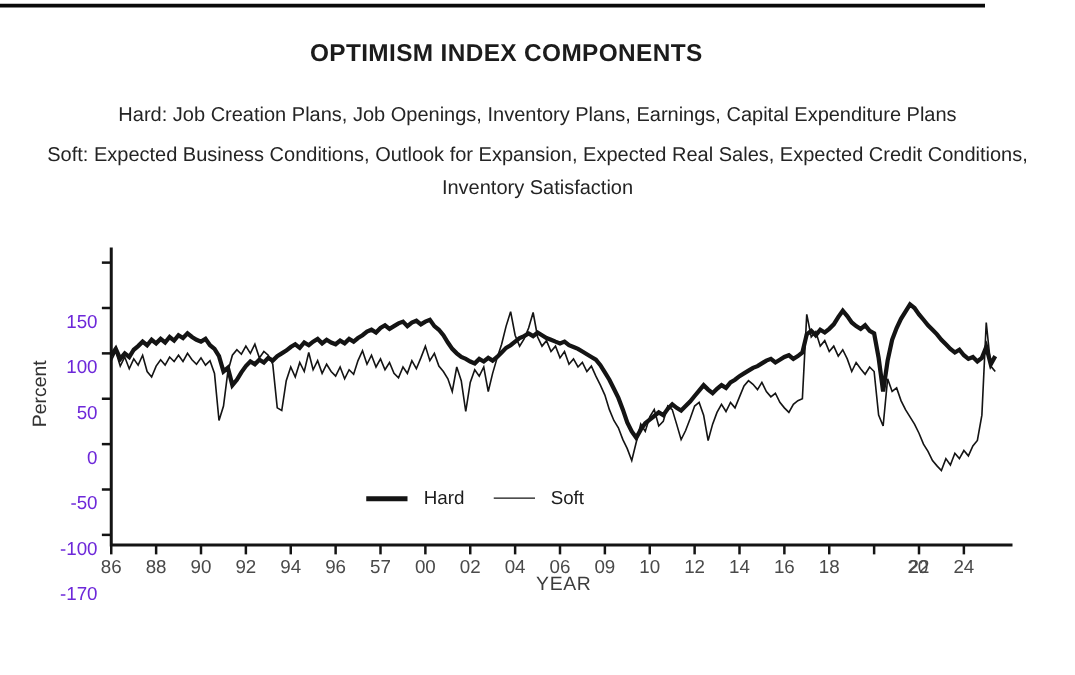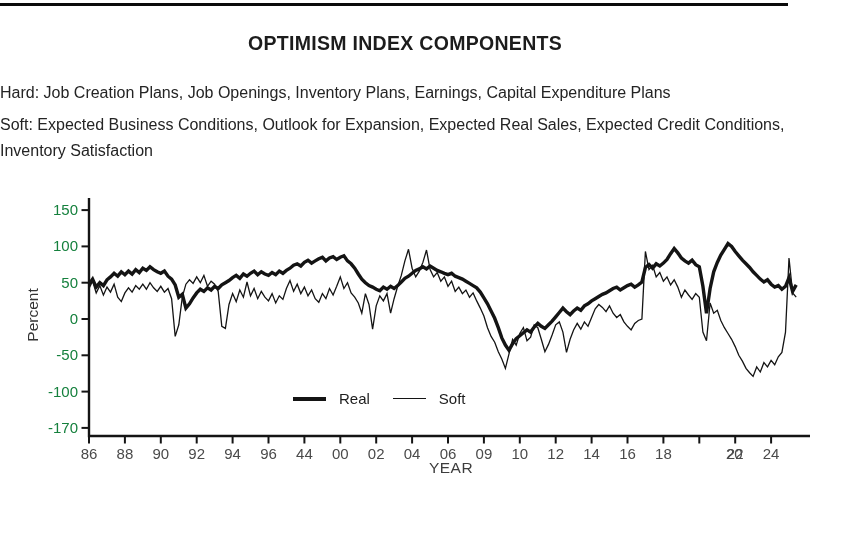--- a/index.html
+++ b/index.html
@@ -5,29 +5,29 @@
   html,body{margin:0;padding:0;background:#fff;}
   .page{
     position:relative;width:860px;height:480px;background:#ffffff;overflow:hidden;
     font-family:"Liberation Sans", sans-serif;color:#1f1f1f;
   }
   .top-rule{position:absolute;left:0;top:3px;width:788px;height:3px;background:#0a0a0a;}
   .chart-title{
     position:absolute;left:0;top:32px;width:810px;text-align:center;
     font-size:19.5px;font-weight:600;letter-spacing:.3px;color:#1c1c1c;
   }
-  .desc{position:absolute;left:0;width:860px;font-size:16px;color:#242424;line-height:26px;}
+  .desc{position:absolute;left:0;width:860px;text-align:center;font-size:16px;color:#242424;line-height:26px;}
   .desc-hard{top:80px;}
   .desc-soft{top:112px;}
   .desc-soft .desc-inner{display:inline-block;max-width:800px;}
   .desc .lbl{color:#242424;}
   #chart-svg{position:absolute;left:0;top:0;}
   .ytick{
     position:absolute;left:30px;width:48px;text-align:right;
-    font-size:15px;color:#15803d;line-height:20px;
+    font-size:15px;color:#6d28d9;line-height:20px;margin-top:48px;
   }
   .xtick{
     position:absolute;top:445px;width:32px;text-align:center;
     font-size:15px;color:#4a4a4a;line-height:18px;
   }
   .y-axis-title{
     position:absolute;left:33px;top:315px;transform:translate(-50%,-50%) rotate(-90deg);
     transform-origin:center;font-size:15.5px;color:#333;white-space:nowrap;
   }
   .x-axis-title{
@@ -103,41 +103,41 @@
       <div class="ytick" style="top: 309px;">0</div>
       <div class="ytick" style="top: 345.3px;">-50</div>
       <div class="ytick" style="top: 381.6px;">-100</div>
       <div class="ytick" style="top: 417.9px;">-170</div>
       <div class="xtick" style="left: 73px;">86</div>
       <div class="xtick" style="left: 108.9px;">88</div>
       <div class="xtick" style="left: 144.8px;">90</div>
       <div class="xtick" style="left: 180.7px;">92</div>
       <div class="xtick" style="left: 216.6px;">94</div>
       <div class="xtick" style="left: 252.5px;">96</div>
-      <div class="xtick" style="left: 288.4px;">44</div>
+      <div class="xtick" style="left: 288.4px;">57</div>
       <div class="xtick" style="left: 324.3px;">00</div>
       <div class="xtick" style="left: 360.2px;">02</div>
       <div class="xtick" style="left: 396.1px;">04</div>
       <div class="xtick" style="left: 432px;">06</div>
       <div class="xtick" style="left: 467.9px;">09</div>
       <div class="xtick" style="left: 503.8px;">10</div>
       <div class="xtick" style="left: 539.7px;">12</div>
       <div class="xtick" style="left: 575.6px;">14</div>
       <div class="xtick" style="left: 611.5px;">16</div>
       <div class="xtick" style="left: 647.4px;">18</div>
       <div class="xtick" style="left: 683.3px; margin-left: 35px;">20</div>
       <div class="xtick" style="left: 719.2px;">22</div>
       <div class="xtick" style="left: 755.1px;">24</div>
     </div>
 
   <div class="y-axis-title">Percent</div>
   <div class="x-axis-title">YEAR</div>
 
   <div class="legend">
     <span class="leg-line hard"></span>
-    <span class="leg-label">Real</span>
+    <span class="leg-label">Hard</span>
     <span class="leg-line soft"></span>
     <span class="leg-label">Soft</span>
   </div>
 
   <div class="watermark">FX678</div>
 
 </div>
 
 </body></html>

